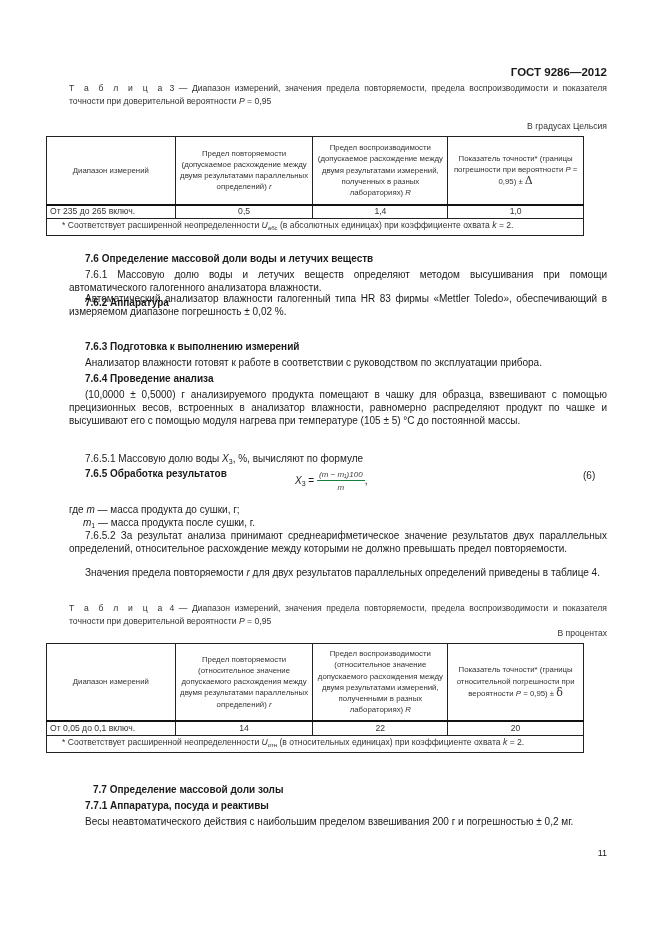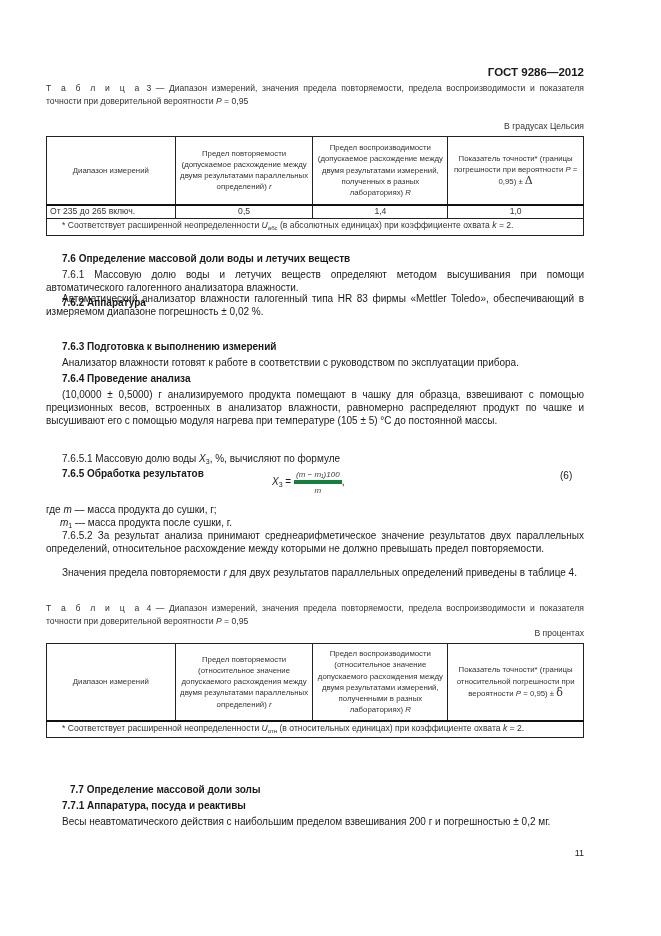--- a/index.html
+++ b/index.html
@@ -1,36 +1,36 @@
 <!DOCTYPE html>
 <html><head>
 <meta charset="utf-8">
 <style>
   html, body { margin: 0; padding: 0; background: #ffffff; }
   body { width: 661px; height: 936px; position: relative; overflow: hidden;
          font-family: "Liberation Sans", sans-serif; color: #1a1a1a; }
-  .abs { position: absolute; }
+  .abs { position: absolute; padding-left: 23px; }
   .hdr { left: 0; top: 66px; width: 584px; text-align: right; font-weight: bold; font-size: 11.5px; }
   .cap { left: 46px; width: 538px; font-size: 8.6px; line-height: 12.5px; color: #333; text-align: justify; }
   .cap .sp { letter-spacing: 2.6px; }
   .units { left: 46px; width: 538px; text-align: right; font-size: 8.6px; color: #333; }
   table.t { position: absolute; left: 46px; width: 538px; border-collapse: collapse; font-size: 7.8px; color: #333; }
   table.t td { border: 1px solid #222; padding: 0 3px; text-align: center; vertical-align: middle; line-height: 11.2px; }
   table.t tr.head td { border-bottom: 2px solid #111; }
   table.t td.first { text-align: left; font-size: 8.6px; }
   table.t td.num { font-size: 8.6px; }
   table.t td.foot { text-align: left; font-size: 8.6px; line-height: 12.5px; padding-left: 3px; }
   .sym { font-family: "DejaVu Serif", serif; font-size: 11px; font-style: normal; }
   i { font-style: italic; }
   .h { left: 62px; font-weight: bold; font-size: 10px; }
   .p { left: 46px; width: 538px; font-size: 10px; line-height: 13px; text-align: justify; }
   .ind { text-indent: 16px; }
   .formula { left: 272px; top: 470px; font-size: 10px; }
   .frac { display: inline-block; vertical-align: middle; text-align: center; font-size: 8px; color: #444; }
-  .frac .num { display: block; border-bottom: 4px solid #15803d; padding: 0 2px 1px; text-align: right; }
+  .frac .num { display: block; border-bottom: 1px solid #15803d; padding: 0 2px 1px; text-align: right; }
   .frac .den { display: block; padding-top: 2px; }
   .eqno { left: 560px; top: 470px; font-size: 10px; }
   .pgno { left: 560px; top: 848px; width: 24px; text-align: right; font-size: 9px; }
   sub { font-size: 70%; vertical-align: -2px; }
 </style>
 </head>
 <body>
 
 <div class="abs hdr">ГОСТ 9286—2012</div>
 
@@ -98,20 +98,26 @@
       <col style="width:135px">
       <col style="width:136px">
     </colgroup>
   <tbody>
       <tr class="head" style="height:77px;">
     <td>Диапазон измерений</td>
     <td><span>Предел повторяемости (относительное значение допускаемого расхождения между двумя результатами параллельных определений) </span><i>r</i></td>
     <td><span>Предел воспроизводимости (относительное значение допускаемого расхождения между двумя результатами измерений, полученными в разных лабораториях) </span><i>R</i></td>
     <td><span>Показатель точности* (границы относительной погрешности при вероятности </span><i>P</i><span> = 0,95) ± </span><span class="sym">δ</span></td>
   </tr>
+  <tr style="height:15px;">
+    <td class="first">От 0,05 до 0,1 включ.</td>
+    <td class="num">14</td>
+    <td class="num">22</td>
+    <td class="num">20</td>
+  </tr>
   <tr>
     <td class="foot" colspan="4"><span style="padding-left:12px">* Соответствует расширенной неопределенности </span><i>U</i><sub>отн</sub><span> (в относительных единицах) при коэффициенте охвата </span><i>k</i><span> = 2.</span></td>
   </tr>
 </tbody>
   </table>
 
 <div class="abs h" style="top:784px;margin-left:8px;">7.7 Определение массовой доли золы</div>
 <div class="abs h" style="top:800px;">7.7.1 Аппаратура, посуда и реактивы</div>
 <div class="abs p ind" style="top:815px;">Весы неавтоматического действия с наибольшим пределом взвешивания 200 г и погрешностью ± 0,2 мг.</div>
 

